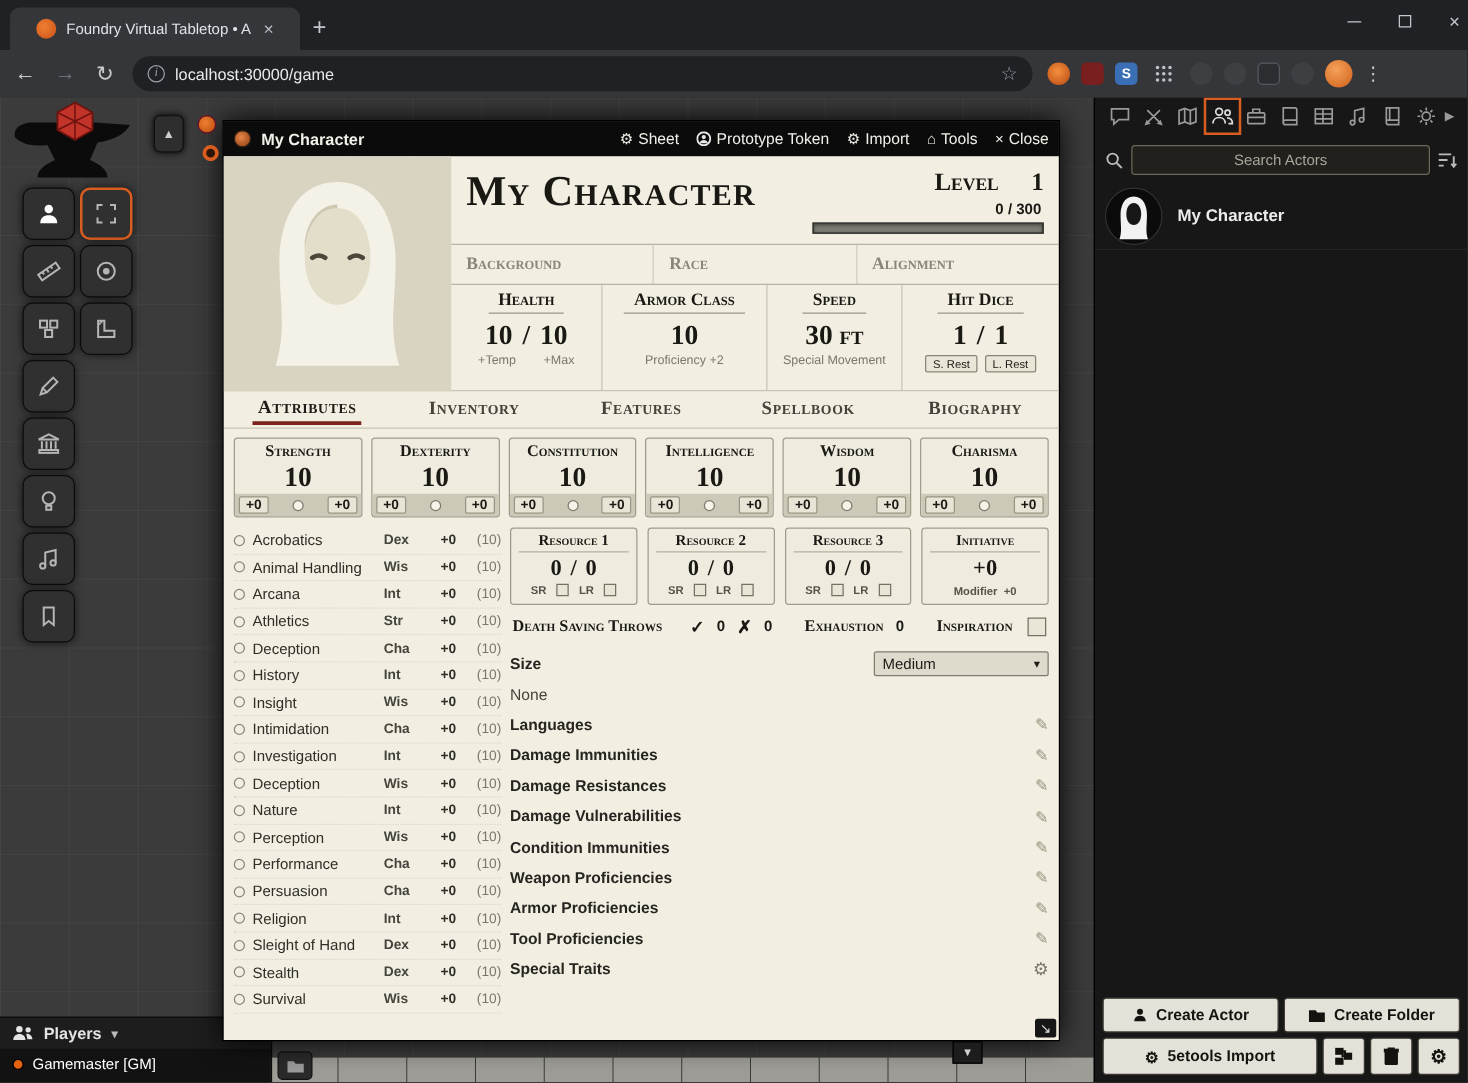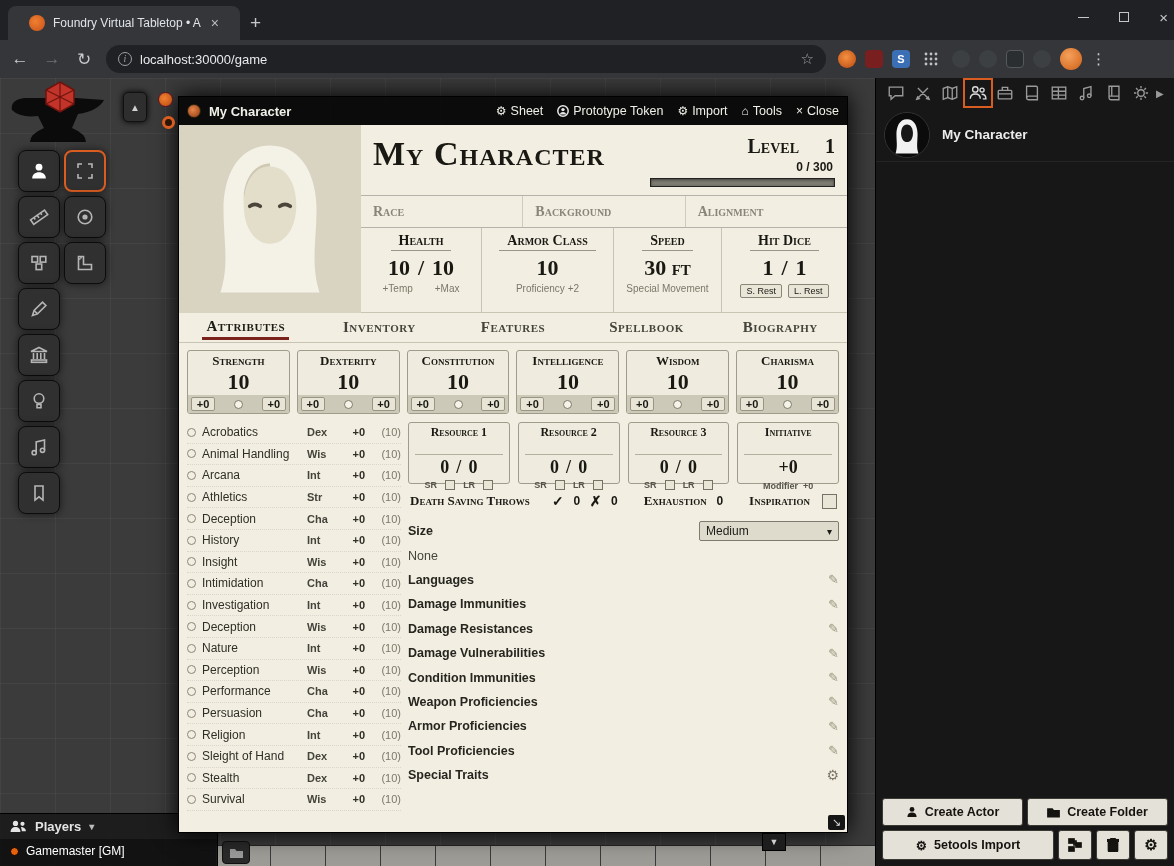--- a/index.html
+++ b/index.html
@@ -131,21 +131,21 @@
   .skill-prof{width:9px;height:9px;border:1px solid #8a8577;border-radius:50%;flex:none}
   .skill-name{flex:1;white-space:nowrap;overflow:hidden}
   .skill-ab{width:28px;font-weight:bold;color:#45443c;font-size:11px}
   .skill-mod{width:24px;text-align:right;font-size:11px;font-weight:bold}
   .skill-pass{width:30px;text-align:right;color:#7c7768;font-size:11px}
 
   #right-col{flex:1;display:flex;flex-direction:column}
   #resources{display:flex;gap:8px}
   .res-box{flex:1;border:1px solid #9f9c8b;border-radius:3px;background:#efecdf;text-align:center;height:62px;padding-top:2px}
   .res-head{font-family:"Liberation Serif",serif;font-variant:small-caps;font-weight:bold;font-size:12px;
-    border-bottom:1px solid #b4b09e;margin:0 6px 2px;padding-bottom:14px}
+    border-bottom:1px solid #b4b09e;margin:0 6px 2px;padding-bottom:1px}
   .res-val{font-size:18px;font-weight:bold;font-family:"Liberation Serif",serif;display:flex;justify-content:center;gap:7px}
   .res-foot{display:flex;justify-content:center;gap:8px;font-size:9px;font-weight:bold;color:#55534a;align-items:center;margin-top:2px}
   .cb{width:10px;height:10px;border:1px solid #777364;background:#e9e6d8;display:inline-block}
   .init-val{font-size:18px;font-weight:bold;font-family:"Liberation Serif",serif}
   .init-foot{font-size:9px;font-weight:bold;color:#55534a;margin-top:3px;display:flex;justify-content:center;gap:5px}
 
   #death-row{display:flex;align-items:center;margin:9px 2px 6px;font-size:12px;gap:6px}
   .dr-label{font-family:"Liberation Serif",serif;font-variant:small-caps;font-weight:bold;font-size:13px}
   .d-ic{font-weight:bold;font-size:14px}
   .d-num{font-weight:bold;width:14px;text-align:center}
@@ -393,22 +393,22 @@
             <div id="level-block">
               <div id="level-line">
                 <span>Level</span>
                 <span>1</span>
               </div>
               <div id="xp-line">0 / 300</div>
               <div id="xp-bar"></div>
             </div>
           </div>
           <div id="detail-row">
+            <div class="det-cell">Background</div>
             <div class="det-cell">Race</div>
-            <div class="det-cell">Background</div>
             <div class="det-cell">Alignment</div>
           </div>
           <div id="stats-row">
             <div class="stat-cell" style="width:120px">
               <span class="stat-head">Health</span>
               <span class="stat-big">
                 <span>10</span>
                 <span>/</span>
                 <span>10</span>
               </span>
@@ -876,20 +876,32 @@
       </span>
       <span class="sb-tab">
         <svg width="18" height="18" viewBox="0 0 20 20">
             <circle cx="10" cy="10" r="3.6"></circle>
             <path d="M10 2.2v2.6 M10 15.2v2.6 M2.2 10h2.6 M15.2 10h2.6 M4.5 4.5l1.8 1.8 M13.7 13.7l1.8 1.8 M15.5 4.5l-1.8 1.8 M6.3 13.7l-1.8 1.8"></path>
           </svg>
       </span>
       <span class="sb-arrow">▶</span>
     </div>
 
+    <div id="sb-search">
+      <svg width="15" height="15" viewBox="0 0 16 16">
+          <circle cx="6.5" cy="6.5" r="4.5"></circle>
+          <path d="M10 10l4.3 4.3"></path>
+        </svg>
+      <input id="search-input" placeholder="Search Actors" style="">
+      <svg width="16" height="14" viewBox="0 0 16 14">
+          <g stroke="#bbb" stroke-width="1.5" fill="none">
+            <path d="M1 2.5h10 M1 7h7 M1 11.5h4 M13 4v8 M11 10l2 2.4 2-2.4"></path>
+          </g>
+        </svg>
+    </div>
 
     <div id="sb-dir">
       <div class="actor-item">
         <span class="actor-avatar">
           <svg width="44" height="44" viewBox="0 0 100 100">
               <circle cx="50" cy="50" r="50" fill="#0b0b0b"></circle>
             <path d="M50 14 C32 14 26 32 26 48 C26 66 29 78 24 92 L76 92 C71 78 74 66 74 48 C74 32 68 14 50 14Z" fill="#f2f2f2"></path>
             <path d="M50 26 C41 26 36.5 36 36.5 46 C36.5 58 42 66 50 66 C58 66 63.5 58 63.5 46 C63.5 36 59 26 50 26Z" fill="#171717"></path>
           </svg>
         </span>

